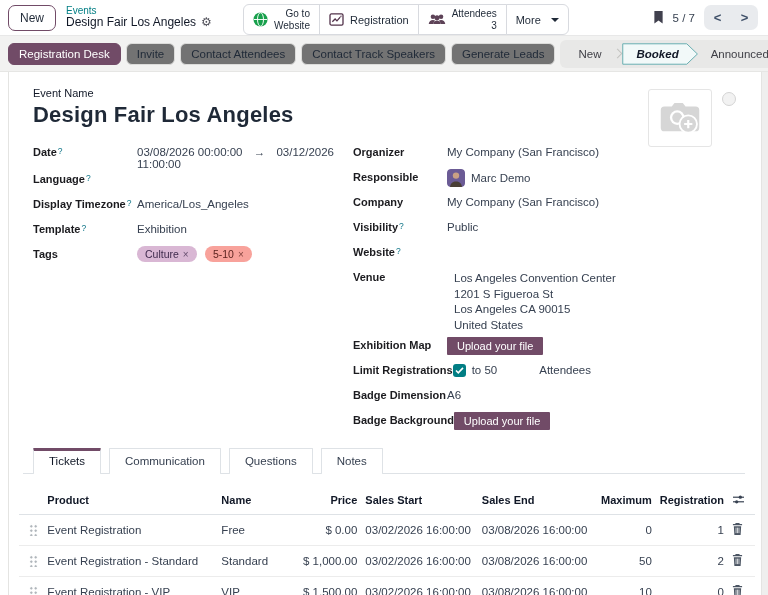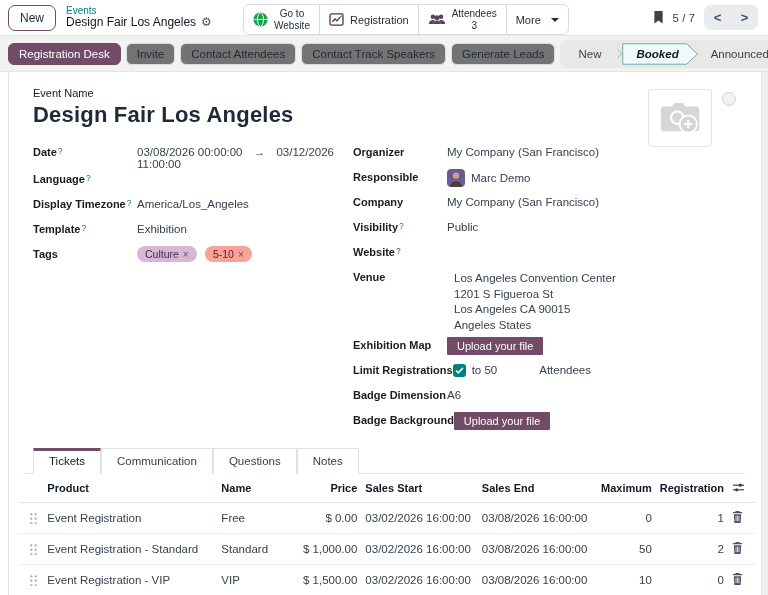--- a/index.html
+++ b/index.html
@@ -26,21 +26,21 @@
   .gear { font-size: 12px; color: #52525b; cursor: pointer; }
 
   .center-actions { position: absolute; left: 243px; top: 4px; display: flex; }
   .center-actions .abtn {
     display: flex; align-items: center; gap: 6px; background: #fff;
     border: 1px solid #d8dadf; padding: 3px 9px; min-height: 27px;
     font-size: 11px; color: #1f2937; cursor: pointer; margin-left: -1px;
   }
   .center-actions .abtn:first-child { border-radius: 6px 0 0 6px; margin-left: 0; }
   .center-actions .abtn:last-child { border-radius: 0 6px 6px 0; }
-  .two-line { display: flex; flex-direction: column; line-height: 1.15; font-size: 10px; text-align: center; }
+  .two-line { display: flex; flex-direction: column; line-height: 1.15; font-size: 10px; text-align: right; }
   .caret { width: 0; height: 0; border-left: 4px solid transparent; border-right: 4px solid transparent; border-top: 4px solid #1f2937; margin-left: 4px; }
 
   .top-right { margin-left: auto; display: flex; align-items: center; gap: 9px; }
   .pager-count { font-size: 11.5px; color: #374151; }
   .pager-nav { display: flex; background: #e9ebee; border-radius: 7px; overflow: hidden; }
   .pager-nav .pbtn {
     width: 27px; height: 25px; display: flex; align-items: center; justify-content: center;
     color: #3e4f68; font-size: 13px; font-weight: bold; cursor: pointer;
   }
 
@@ -112,21 +112,21 @@
     padding: 3px 10px; font-size: 11px; cursor: pointer; font-family: inherit;
   }
   .checkbox {
     width: 13px; height: 13px; background: #017e84; border-radius: 3px;
     display: inline-flex; align-items: center; justify-content: center;
     margin-right: 6px; cursor: pointer; flex: 0 0 auto; margin-top: 2px;
   }
   .limit-unit { margin-left: 42px; }
 
   
-  .tabbar { display: flex; gap: 0; margin: 10px 0 0 -10px; border-bottom: 1px solid #dee2e6; padding-left: 10px; }
+  .tabbar { display: flex; gap: 8px; margin: 10px 0 12px -10px; border-bottom: 1px solid #dee2e6; padding-left: 10px; }
   .tab {
     padding: 6px 15px 7px; font-size: 11.5px; color: #374151; cursor: pointer;
     border: 1px solid #dee2e6; border-bottom: none; background: #fff;
     margin-bottom: 0; position: relative; top: 1px; border-radius: 1px;
   }
   .tab.active { border-top: 3px solid var(--primary); color: #111827; padding-top: 4px; }
 
   
   table.tickets { width: calc(100% + 24px); margin-left: -14px; border-collapse: collapse; font-size: 11.5px; }
   .tickets th {
@@ -328,21 +328,21 @@
           <div class="frow">
             <span class="flabel"><span>Website</span><sup class="fhelp">?</sup></span>
             <span class="fvalue"></span>
           </div>
           <div class="frow">
             <span class="flabel">Venue</span>
             <span class="fvalue venue-lines">
               <div>Los Angeles Convention Center</div>
               <div>1201 S Figueroa St</div>
               <div>Los Angeles CA 90015</div>
-              <div>Angeles States</div>
+              <div>United States</div>
             </span>
           </div>
           <div class="frow" style="margin-top:4px;">
             <span class="flabel">Exhibition Map</span>
             <button class="upload-btn">Upload your file</button>
           </div>
           <div class="frow">
             <span class="flabel">Limit Registrations</span>
             <span class="fvalue" style="display:flex;align-items:flex-start;padding-top:0;">
               <span class="checkbox">

